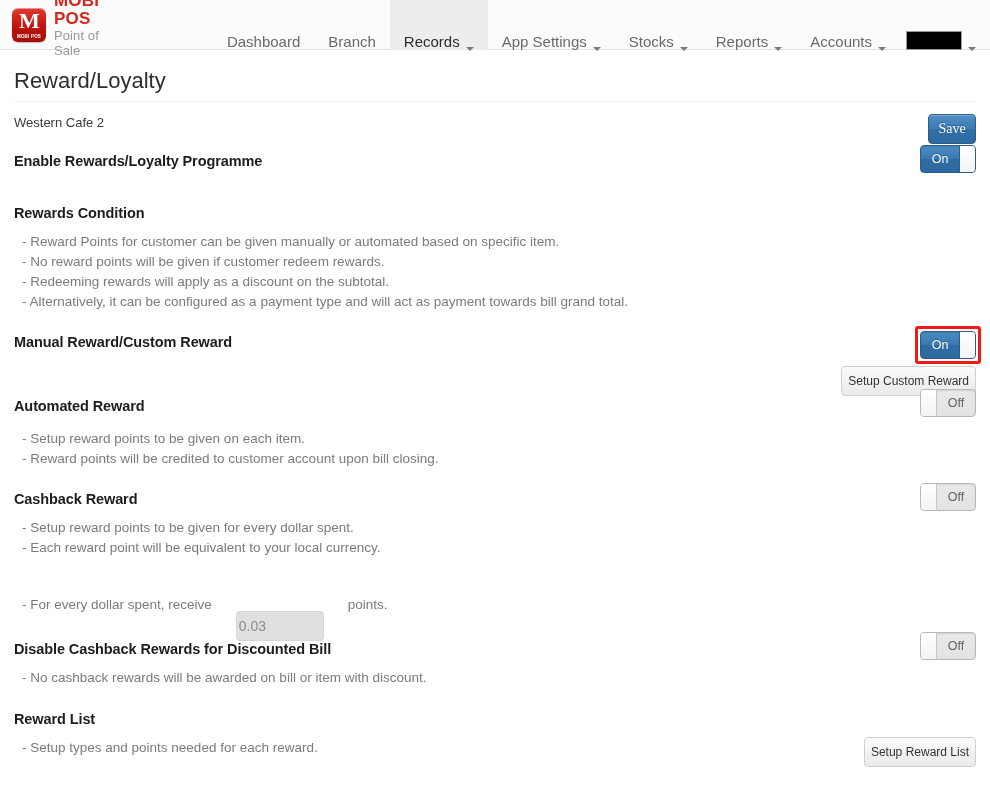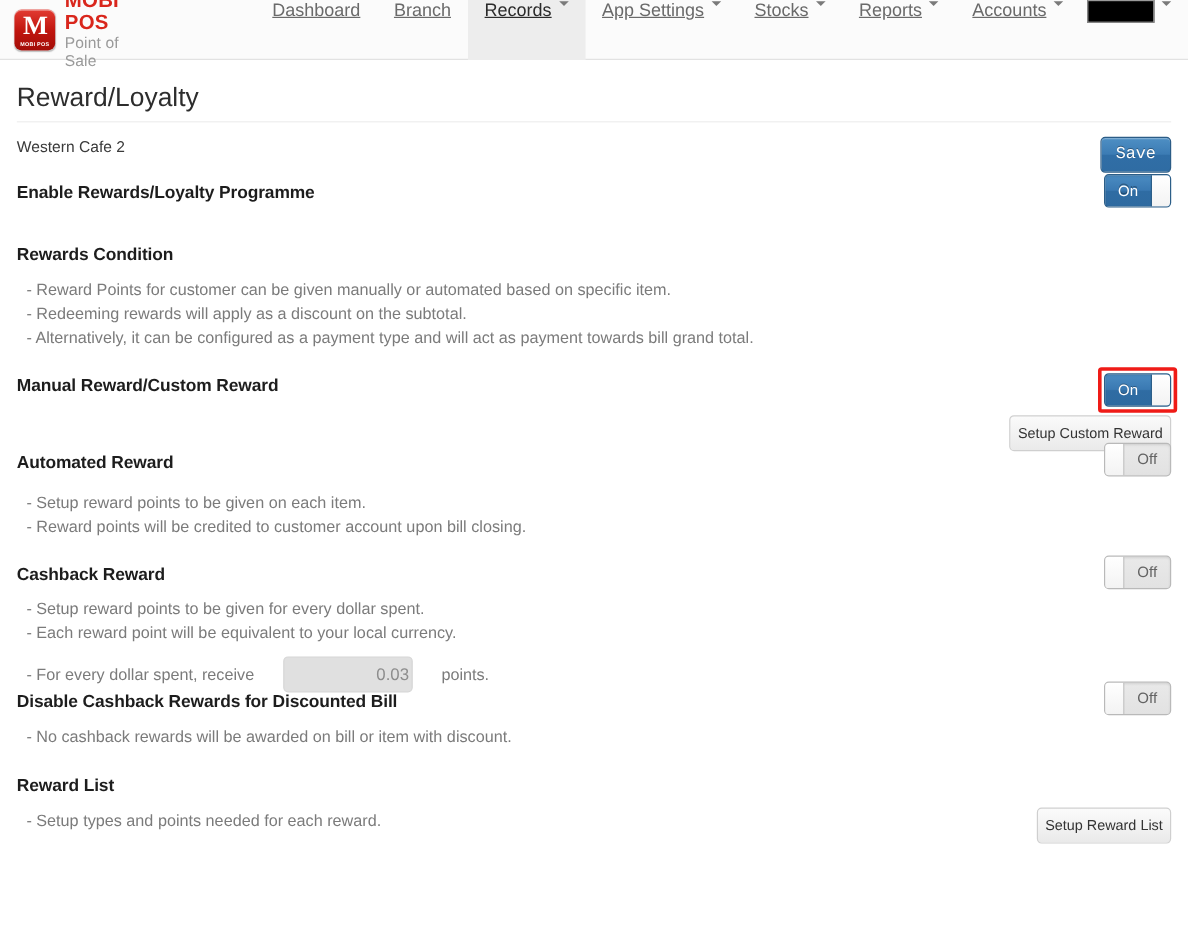--- a/index.html
+++ b/index.html
@@ -70,28 +70,27 @@
     letter-spacing: .1px;
   }
 
   .nav-items {
     display: flex;
     align-items: stretch;
     margin-left: 97px;
   }
   .nav-item {
     display: flex;
-    align-items: flex-start;
+    align-items: flex-end;
     padding: 0 14px;
     font-size: 15px;
     color: #6a6a6a;
     white-space: nowrap;
     cursor: pointer;
     height: 50px;
-    text-decoration: underline;
   }
   .nav-item.active {
     background: #ededed;
     color: #2b2b2b;
   }
   .caret {
     display: inline-block;
     margin-left: 6px;
     width: 0; height: 0;
     border-left: 4px solid transparent;
@@ -117,27 +116,27 @@
   .page-title {
     font-size: 22px;
     color: #2d2d2d;
     font-weight: normal;
     margin: 0;
     line-height: 26px;
   }
   .save-btn {
     position: absolute;
     right: 14px; top: 64px;
-    width: 59px; height: 30px;
+    width: 48px; height: 30px;
     border-radius: 4px;
     border: 1px solid #2b5c86;
     background: linear-gradient(180deg, #4e8fc4 0%, #3c7cb4 48%, #306ea6 52%, #2f6ca3 100%);
     color: #ffffff;
     font-size: 14px;
-    font-family: Liberation Mono, monospace;
+    font-family: Liberation Serif, serif;
     text-shadow: 0 -1px 0 rgba(0,0,0,.35);
     box-shadow: inset 0 1px 0 rgba(255,255,255,.28);
     cursor: pointer;
     line-height: 1;
   }
   .hr {
     border: 0;
     border-top: 1px solid #eeeeee;
     margin: 0 14px;
   }
@@ -168,28 +167,29 @@
   }
   .inline-row {
     display: flex;
     align-items: center;
     font-size: 13.5px;
     color: #7b7b7b;
     padding-left: 8px;
     gap: 24px;
   }
   .num-input {
-    width: 108px; height: 30px;
+    width: 88px; height: 30px;
     border: 1px solid #d6d6d6;
     border-radius: 4px;
     background: #e0e0e0;
     color: #8d8d8d;
     font-size: 14px;
-    text-align: right;
+    text-align: left;
     font-family: "Liberation Sans", sans-serif;
+    margin-top: 44px;
   }
 
   
   .toggle {
     position: absolute;
     right: 0;
     width: 56px; height: 28px;
     border-radius: 4px;
     border: 1px solid #b9b9b9;
     overflow: hidden;
@@ -315,20 +315,21 @@
     <div class="toggle on" style="top:-8px;">
       <span class="lbl">On</span>
       <span class="knob"></span>
     </div>
   </div>
 
   <div class="section" style="margin-top:24px;">
     <div class="sec-title">Rewards Condition</div>
     <ul class="bullets" style="margin-top:11px;">
       <li>- Reward Points for customer can be given manually or automated based on specific item.</li>
+      <li>- No reward points will be given if customer redeem rewards.</li>
       <li>- Redeeming rewards will apply as a discount on the subtotal.</li>
       <li>- Alternatively, it can be configured as a payment type and will act as payment towards bill grand total.</li>
     </ul>
   </div>
 
   <div class="section" style="margin-top:22px;">
     <div class="sec-title">Manual Reward/Custom Reward</div>
     <div class="highlight-box" style="top:-8px; right:-5px; width:66px; height:38px;"></div>
     <div class="toggle on" style="top:-3px; right:0;">
       <span class="lbl">On</span>

